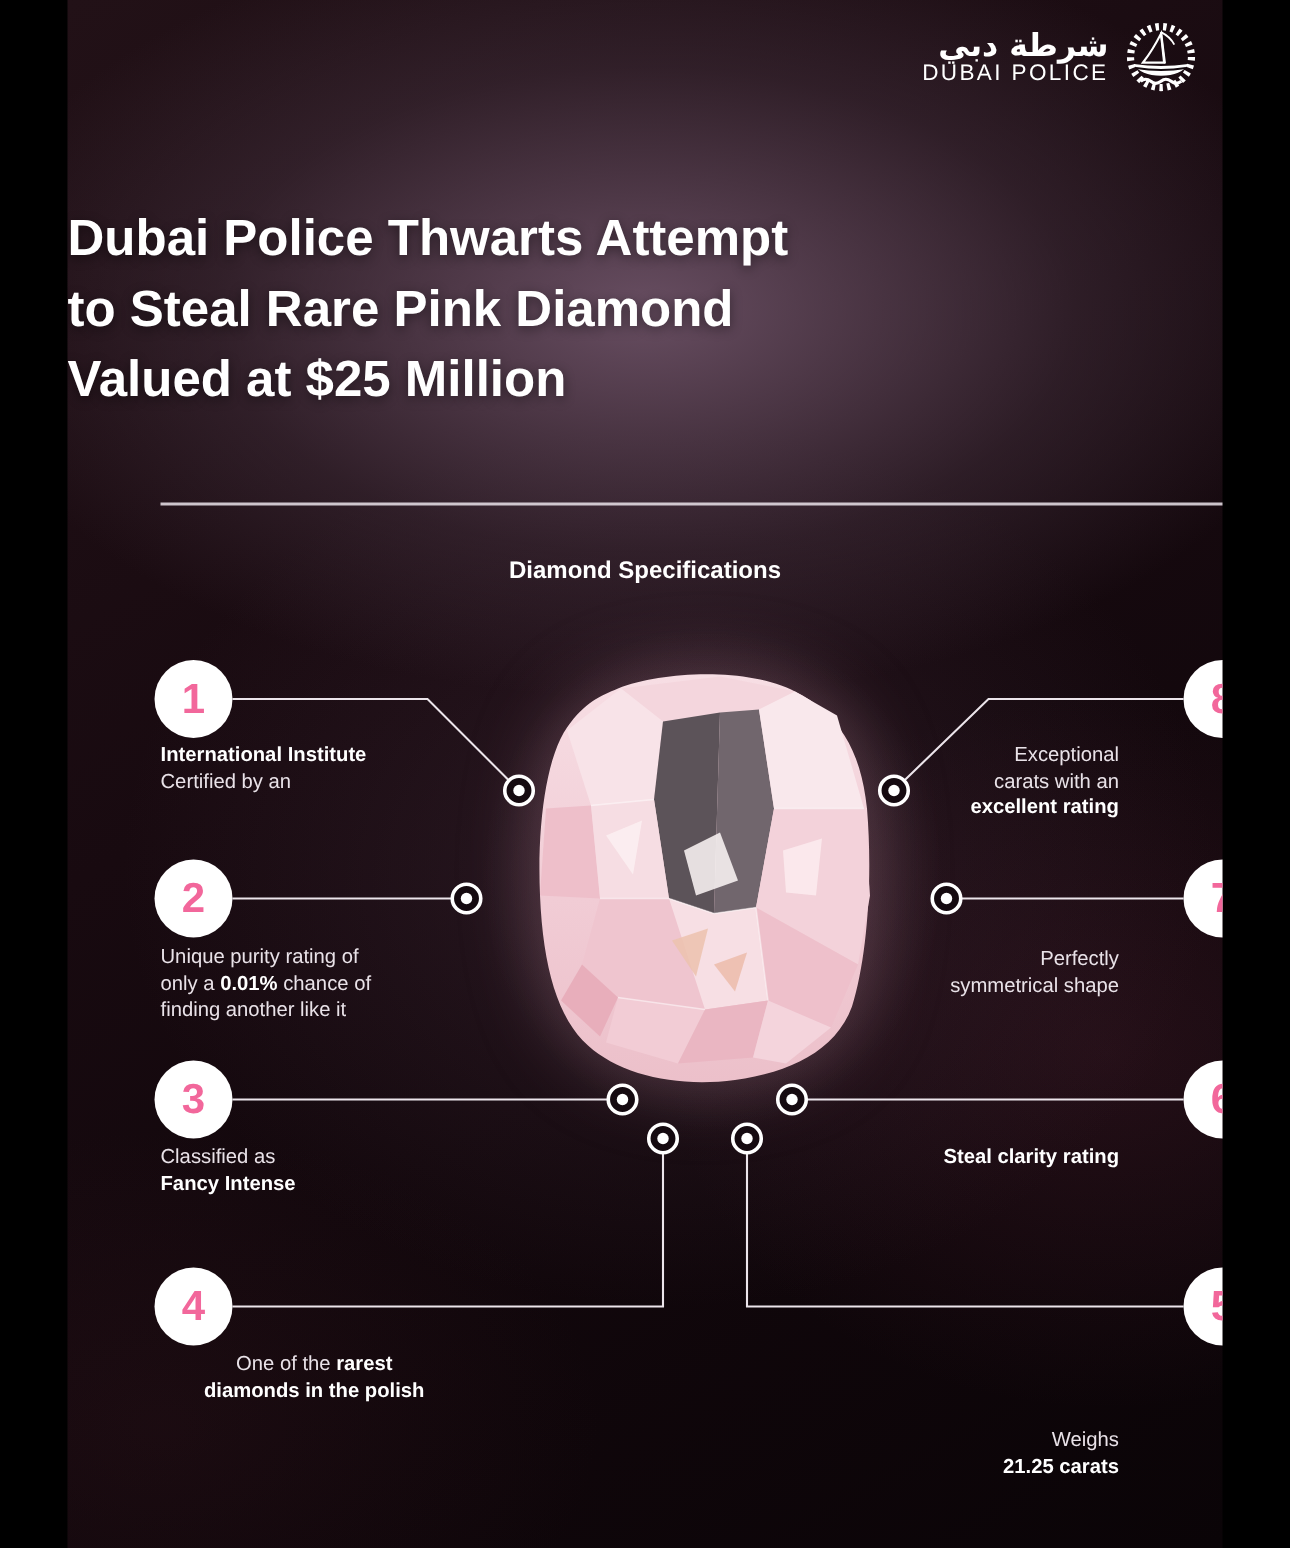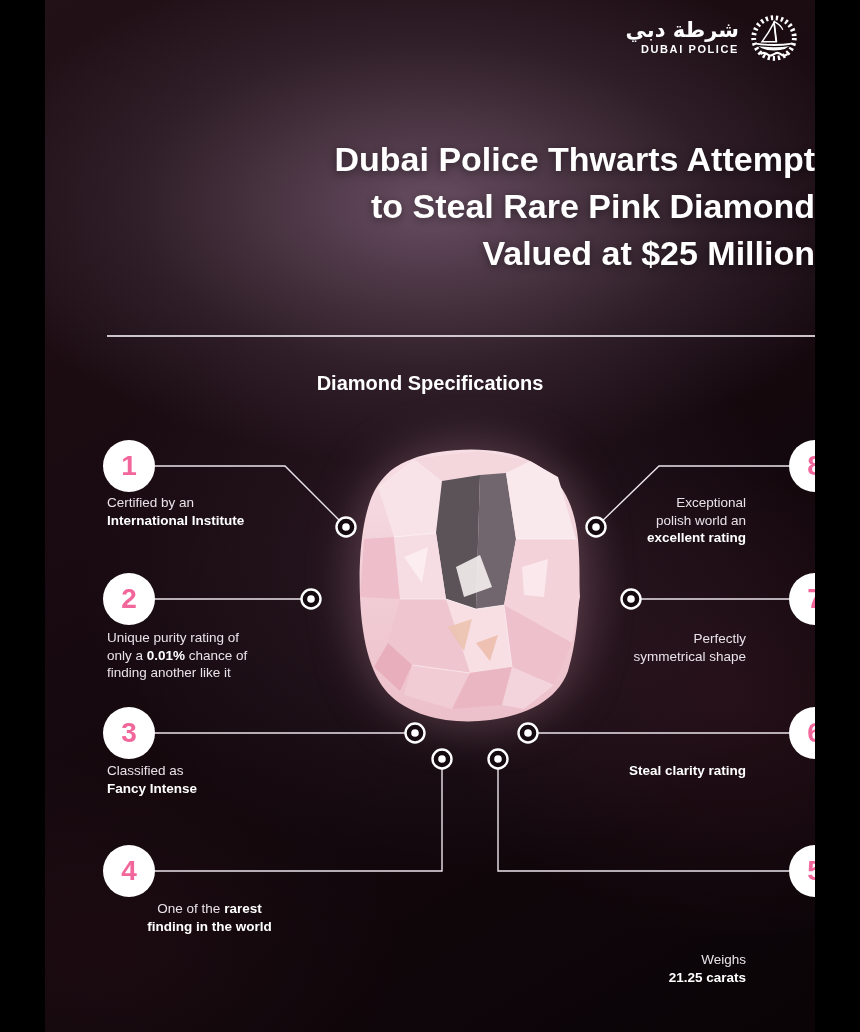--- a/index.html
+++ b/index.html
@@ -10,28 +10,28 @@
       radial-gradient(ellipse 640px 360px at 50% 20%, rgba(112,85,106,0.9) 0%, rgba(72,52,66,0.45) 45%, rgba(0,0,0,0) 72%),
       radial-gradient(ellipse 520px 420px at 52% 56%, rgba(80,54,72,0.35) 0%, rgba(0,0,0,0) 70%),
       radial-gradient(ellipse 420px 340px at 90% 68%, rgba(120,50,75,0.20) 0%, rgba(0,0,0,0) 70%),
       radial-gradient(ellipse 420px 280px at 8% 92%, rgba(70,30,40,0.18) 0%, rgba(0,0,0,0) 70%),
       linear-gradient(150deg,#221117 0%, #180a10 40%, #0a0407 100%);
   }
   
   .logo{position:absolute;top:12px;right:16px;display:flex;align-items:center;gap:10px;}
   .logo-text{display:flex;flex-direction:column;align-items:flex-end;}
   .logo-ar{color:#fff;font-weight:bold;font-size:21px;line-height:24px;font-family:"DejaVu Sans",sans-serif;}
-  .logo-en{color:#fff;font-weight:bold;font-size:11px;letter-spacing:1.6px;line-height:14px;}
+  .logo-en{color:#fff;font-weight:normal;font-size:15px;letter-spacing:1.6px;line-height:14px;}
   .emblem{width:50px;height:50px;}
   
-  .title{position:absolute;top:136px;left:0;width:100%;text-align:right;color:#fff;
+  .title{position:absolute;top:136px;left:0;width:100%;text-align:left;color:#fff;
          font-weight:bold;font-size:34px;line-height:47px;text-shadow:0 2px 8px rgba(0,0,0,.45);}
   .divider{position:absolute;top:335px;left:62px;width:733px;height:1.5px;background:rgba(235,228,235,0.85);}
   .section-heading{position:absolute;top:372px;left:0;width:100%;text-align:center;color:#fff;
-         font-weight:bold;font-size:20px;}
+         font-weight:bold;font-size:16px;}
   
   .num{position:absolute;width:52px;height:52px;border-radius:50%;background:#fff;
        display:flex;align-items:center;justify-content:center;
        color:#f2679b;font-weight:bold;font-size:28px;}
   .ctext{position:absolute;color:#e9e2e8;font-size:13.5px;line-height:17.5px;width:205px;}
   .ctext b{color:#fff;font-weight:bold;}
   .ctext.right{text-align:right;}
   .n1{left:58px;top:440px;} .n2{left:58px;top:573px;} .n3{left:58px;top:707px;} .n4{left:58px;top:845px;}
   .n8{left:744px;top:440px;} .n7{left:744px;top:573px;} .n6{left:744px;top:707px;} .n5{left:744px;top:845px;}
   .t1{left:62px;top:494px;} .t2{left:62px;top:629px;} .t3{left:62px;top:762px;} .t4{left:62px;top:900px;text-align:center;}
@@ -152,22 +152,22 @@
         <g transform="translate(453,759)">
           <circle r="9.5" fill="#150a10" stroke="#fff" stroke-width="2.4"></circle>
           <circle r="3.8" fill="#fff"></circle>
         </g>
       </g>
   </svg>
 
   <div>
     <div class="num n1">1</div>
     <div class="ctext t1">
+        <div><b>International Institute</b></div>
         <div><span>Certified by an</span></div>
-        <div><b>International Institute</b></div>
       </div>
   </div>
   <div>
     <div class="num n2">2</div>
     <div class="ctext t2">
         <div><span>Unique purity rating of</span></div>
         <div><span>only a </span><b>0.01%</b><span> chance of</span></div>
         <div><span>finding another like it</span></div>
       </div>
   </div>
@@ -175,21 +175,21 @@
     <div class="num n3">3</div>
     <div class="ctext t3">
         <div><span>Classified as</span></div>
         <div><b>Fancy Intense</b></div>
       </div>
   </div>
   <div>
     <div class="num n4">4</div>
     <div class="ctext t4">
         <div><span>One of the </span><b>rarest</b></div>
-        <div><b>finding in the world</b></div>
+        <div><b>diamonds in the polish</b></div>
       </div>
   </div>
   <div>
     <div class="num n5">5</div>
     <div class="ctext t5 right">
         <div><span>Weighs</span></div>
         <div><b>21.25 carats</b></div>
       </div>
   </div>
   <div>
@@ -202,18 +202,18 @@
     <div class="num n7">7</div>
     <div class="ctext t7 right">
         <div><span>Perfectly</span></div>
         <div><span>symmetrical shape</span></div>
       </div>
   </div>
   <div>
     <div class="num n8">8</div>
     <div class="ctext t8 right">
         <div><span>Exceptional</span></div>
-        <div><span>polish world an</span></div>
+        <div><span>carats with an</span></div>
         <div><b>excellent rating</b></div>
       </div>
   </div>
 
 </div>
 
 </body></html>

